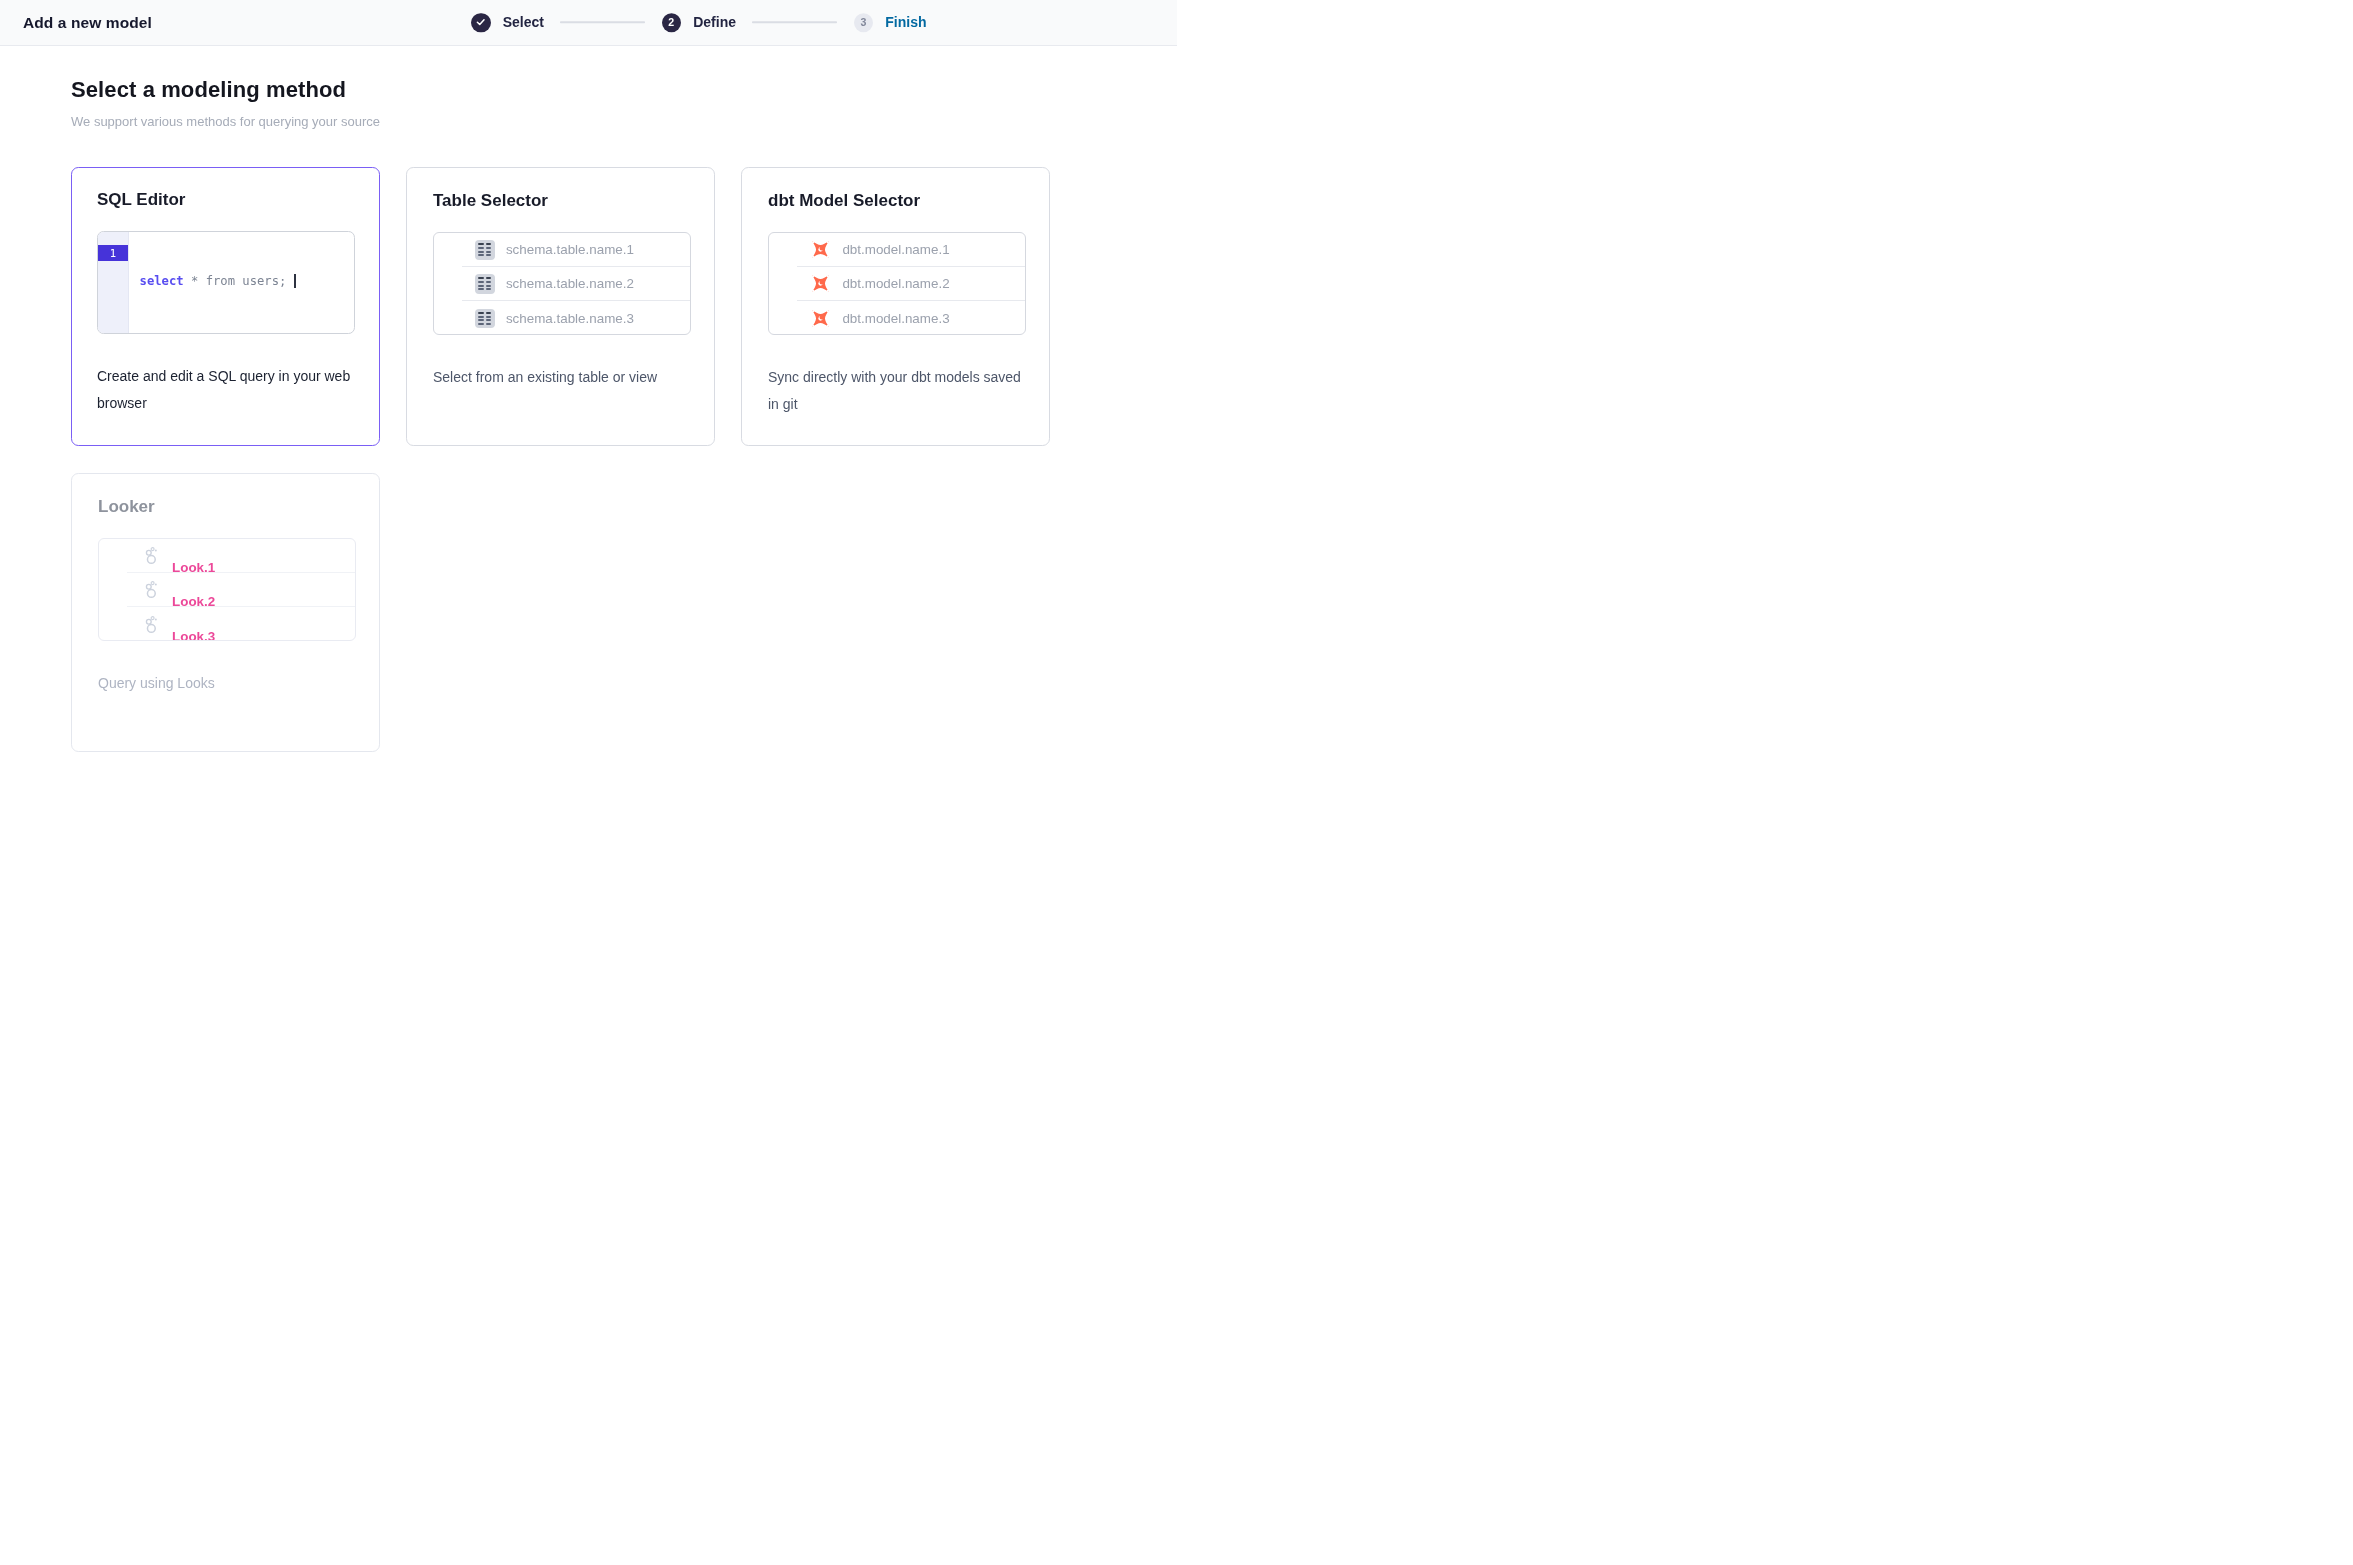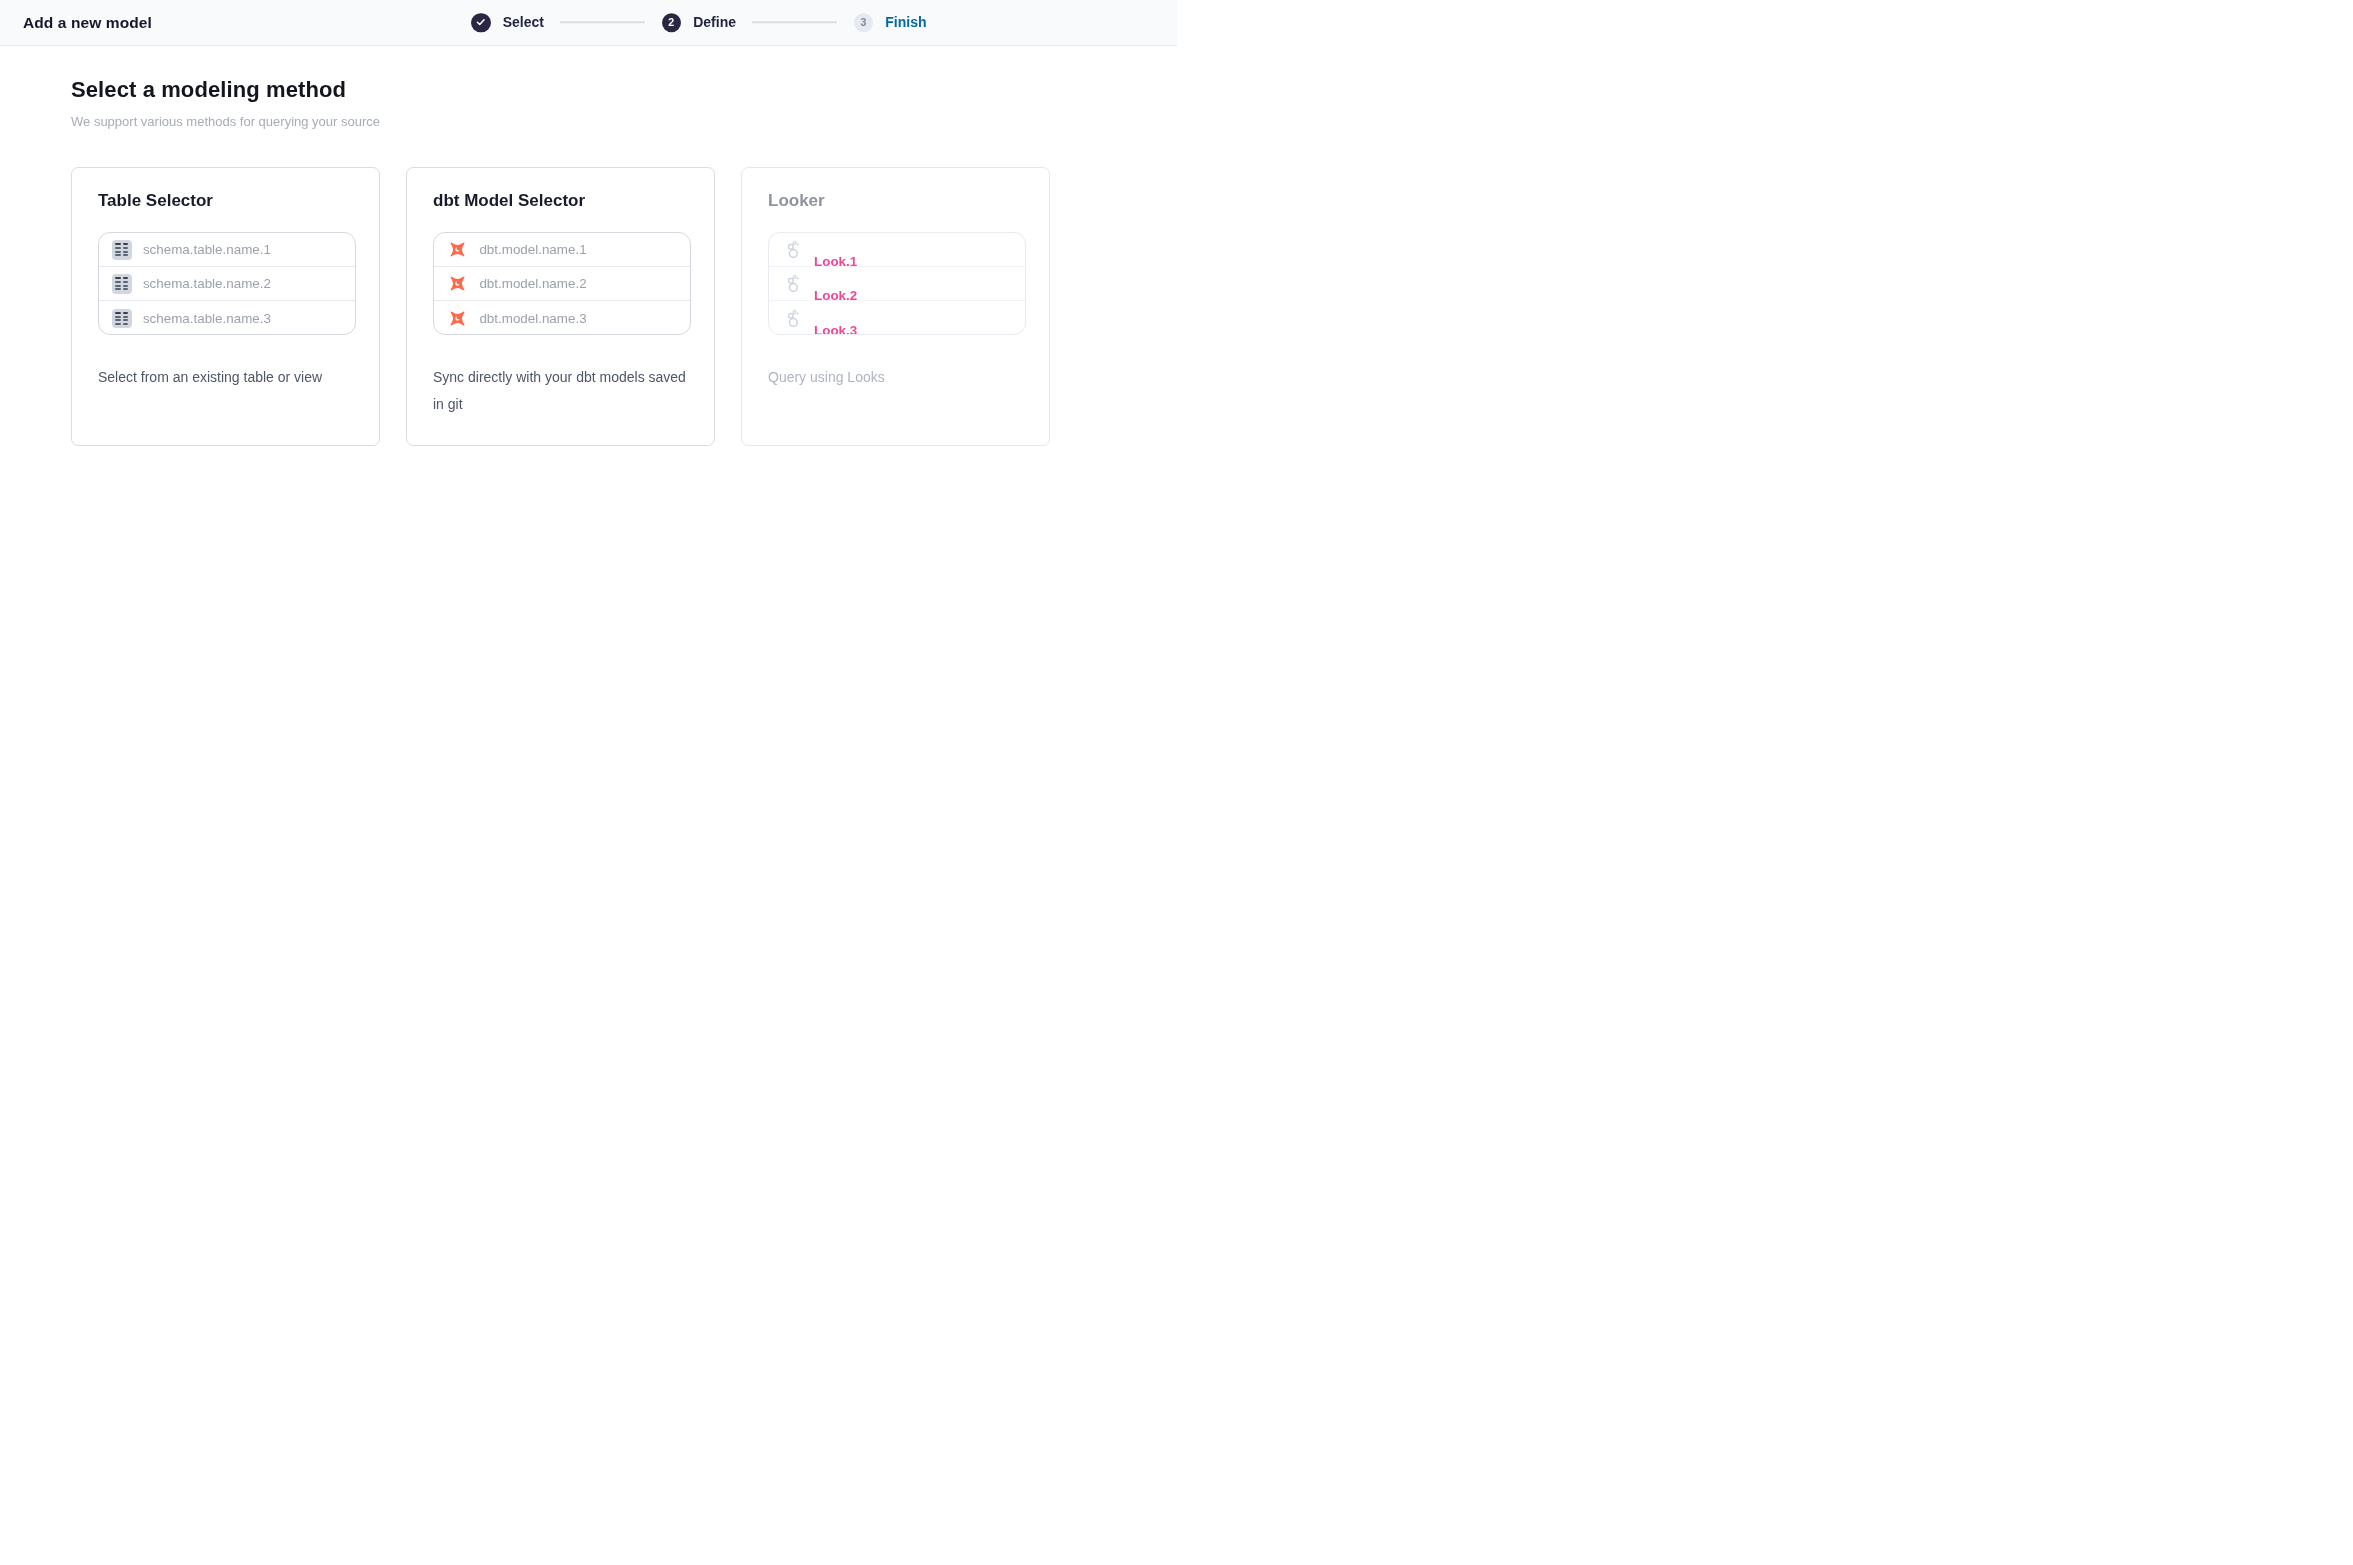--- a/index.html
+++ b/index.html
@@ -73,21 +73,21 @@
   }
   .code-area { flex:1; padding:12.2px 0 0 10.6px; font-size:12.2px; white-space:pre; }
   .code-line { height:16.3px; display:flex; align-items:center; }
   .kw { color:#584df0; font-weight:700; }
   .code-rest { color:#7c8493; }
   .cursor { display:inline-block; width:1.6px; height:14px; background:#2d3240; margin-left:0.8px; }
 
   
   .list-box {
     margin-top:21px; width:258px; height:103px;
-    border:0.8px solid #d5d8df; border-radius:12px; background:#ffffff; overflow:hidden;
+    border:0.8px solid #d5d8df; border-radius:6px; background:#ffffff; overflow:hidden;padding-left:28px;
   }
   .card.disabled .list-box { border-color:#e9ebf2; }
   .list-row {
     height:34px; display:flex; align-items:center; padding-left:13px;
     border-bottom:0.8px solid #e7e9ee;
   }
   .list-row:last-child { border-bottom:none; }
   .card.disabled .list-row { border-bottom-color:#f0f2f6; padding-left:14.7px; }
   .list-label { margin-left:11.4px; font-size:13.4px; font-weight:500; color:#9ba1ad; }
   .card.disabled .list-label { color:#ec4899; font-weight:600;margin-top:24px; }
@@ -141,20 +141,32 @@
       </div>
     </div>
   </header>
 
   <main class="main">
     <h1 class="page-title">Select a modeling method</h1>
     <p class="page-subtitle">We support various methods for querying your source</p>
 
     <div class="grid">
 
+      <div class="card selected">
+        <div class="card-title">SQL Editor</div>
+        <div class="editor">
+          <div class="gutter">
+            <div class="line-number">1</div>
+          </div>
+          <div class="code-area">
+            <div class="code-line"><span class="kw">select</span><span class="code-rest"> * from users; </span><span class="cursor"></span></div>
+          </div>
+        </div>
+        <p class="card-desc">Create and edit a SQL query in your web browser</p>
+      </div>
 
       <div class="card">
         <div class="card-title">Table Selector</div>
         <div class="list-box">
           <div class="list-row">
             <span class="table-icon">
                 <i></i>
                 <i></i>
                 <i></i>
                 <i></i>

